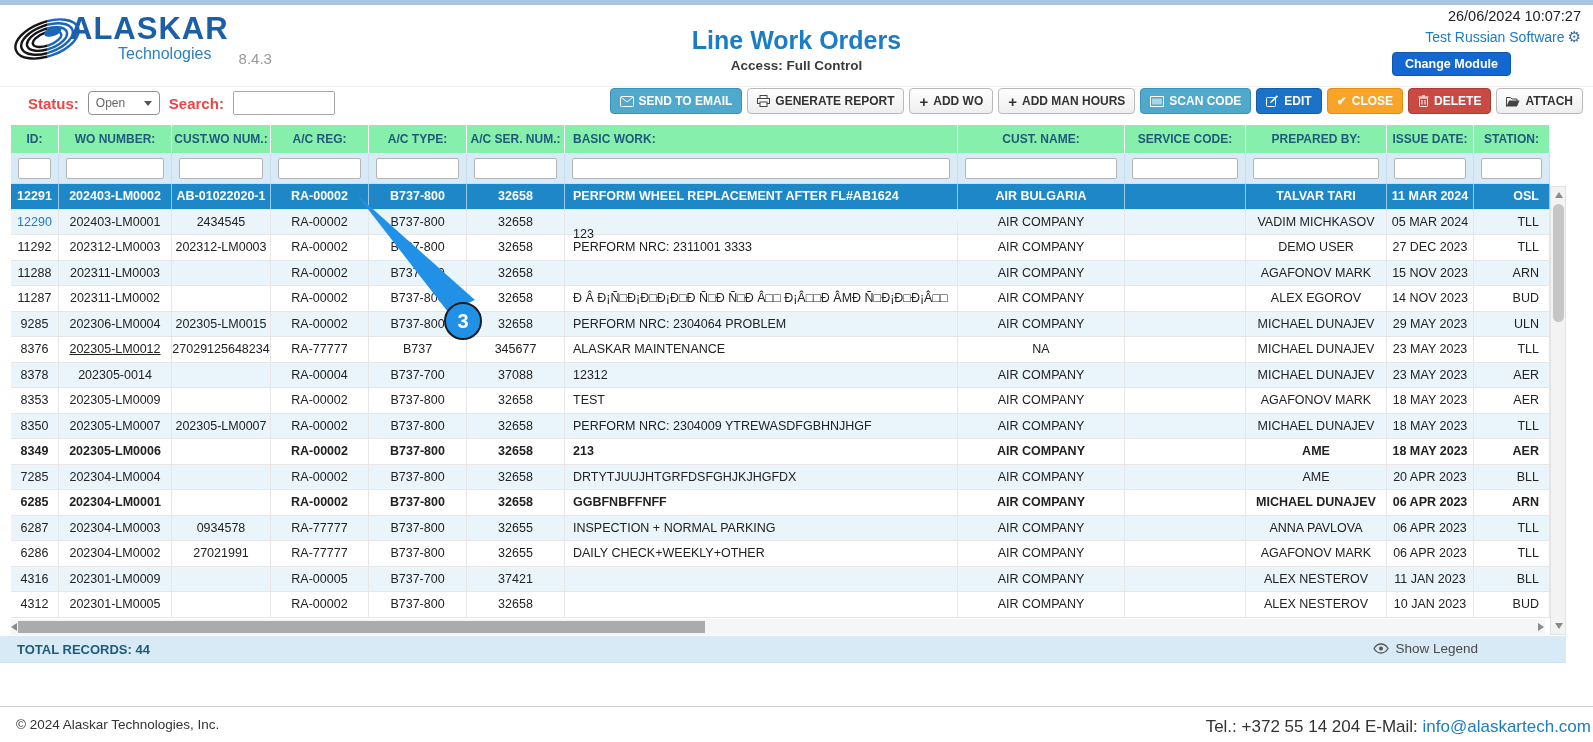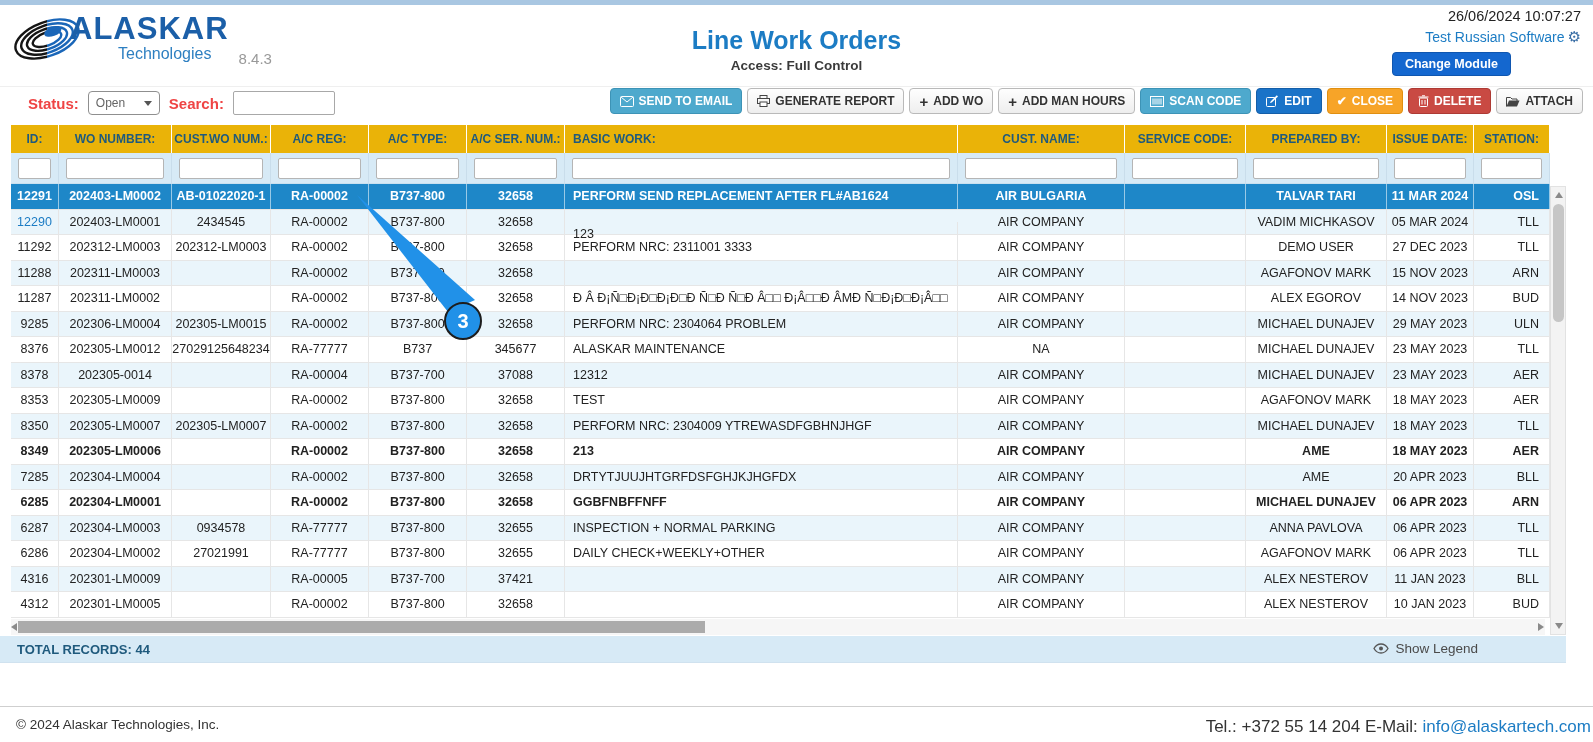--- a/index.html
+++ b/index.html
@@ -48,21 +48,21 @@
   .btn.light  { background:linear-gradient(#fefefe,#eeeeee); border:1px solid #b9b9b9; color:#333; }
   .btn.teal   { background:#4ea9cd; border:1px solid #3d93b6; color:#fff; }
   .btn.blue   { background:#1a73c8; border:1px solid #145ea8; color:#fff; }
   .btn.orange { background:#f7a428; border:1px solid #e08f10; color:#fff; }
   .btn.red    { background:#c94a43; border:1px solid #ad3a34; color:#fff; }
   .plus { font-size:15px; font-weight:bold; line-height:1; }
   .chk  { font-size:12px; line-height:1; }
 
   
   .tablewrap { position:absolute; left:11px; top:125px; width:1539px; }
-  .colrow { display:flex; height:28px; background:#eab308; }
+  .colrow { display:flex; height:28px; background:#86efac; }
   .hcell { display:flex; align-items:center; justify-content:center; font-size:12px; font-weight:bold;
     color:#1f5a7d; border-right:1px solid #fff; height:100%; overflow:hidden; white-space:nowrap; cursor:pointer; }
   .hcell.left { justify-content:flex-start; padding-left:8px; }
   .frow { display:flex; height:31px; background:#d7eaf6; border-bottom:1px solid #c9e0ef; }
   .fcell { display:flex; align-items:center; justify-content:center; border-right:1px solid #c9ddeb; height:100%; }
   .finput { width:calc(100% - 14px); height:21px; border:1px solid #b5b5b5; border-radius:2px; padding:0 4px;
     font-size:12px; font-family:inherit; }
   .row { display:flex; height:25.5px; border-bottom:1px solid #e6e6e6; background:#fff; cursor:pointer; }
   .row.alt { background:#eaf5fb; }
   .row.selected { background:#1e87c8; }
@@ -283,21 +283,21 @@
       </div>
     </div>
   <div class="gridbody" id="grid-body">
       <div class="row selected">
         <div class="cell" style="width: 48px;">12291</div>
         <div class="cell" style="width: 113px;">202403-LM0002</div>
         <div class="cell" style="width: 99px;">AB-01022020-1</div>
         <div class="cell" style="width: 98px;">RA-00002</div>
         <div class="cell" style="width: 98px;">B737-800</div>
         <div class="cell" style="width: 98px;">32658</div>
-        <div class="cell left" style="width: 393px;">PERFORM SEND REPLACEMENT AFTER FL#AB1624</div>
+        <div class="cell left" style="width: 393px;">PERFORM WHEEL REPLACEMENT AFTER FL#AB1624</div>
         <div class="cell" style="width: 167px;">AIR BULGARIA</div>
         <div class="cell" style="width: 121px;"></div>
         <div class="cell" style="width: 141px;">TALVAR TARI</div>
         <div class="cell" style="width: 87px; text-align: right;">11 MAR 2024</div>
         <div class="cell right" style="width: 76px;">OSL</div>
       </div>
       <div class="row alt">
         <div class="cell idlink" style="width: 48px;">12290</div>
         <div class="cell" style="width: 113px;">202403-LM0001</div>
         <div class="cell" style="width: 99px;">2434545</div>
@@ -362,21 +362,21 @@
         <div class="cell" style="width: 98px;">32658</div>
         <div class="cell left" style="width: 393px;">PERFORM NRC: 2304064 PROBLEM</div>
         <div class="cell" style="width: 167px;">AIR COMPANY</div>
         <div class="cell" style="width: 121px;"></div>
         <div class="cell" style="width: 141px;">MICHAEL DUNAJEV</div>
         <div class="cell" style="width: 87px;">29 MAY 2023</div>
         <div class="cell right" style="width: 76px;">ULN</div>
       </div>
       <div class="row">
         <div class="cell" style="width: 48px;">8376</div>
-        <div class="cell" style="width: 113px;">202305-LM0012</div>
+        <div class="cell" style="width: 113px; text-decoration: underline;">202305-LM0012</div>
         <div class="cell" style="width: 99px;">27029125648234</div>
         <div class="cell" style="width: 98px;">RA-77777</div>
         <div class="cell" style="width: 98px;">B737</div>
         <div class="cell" style="width: 98px;">345677</div>
         <div class="cell left" style="width: 393px;">ALASKAR MAINTENANCE</div>
         <div class="cell" style="width: 167px;">NA</div>
         <div class="cell" style="width: 121px;"></div>
         <div class="cell" style="width: 141px;">MICHAEL DUNAJEV</div>
         <div class="cell" style="width: 87px;">23 MAY 2023</div>
         <div class="cell right" style="width: 76px;">TLL</div>

